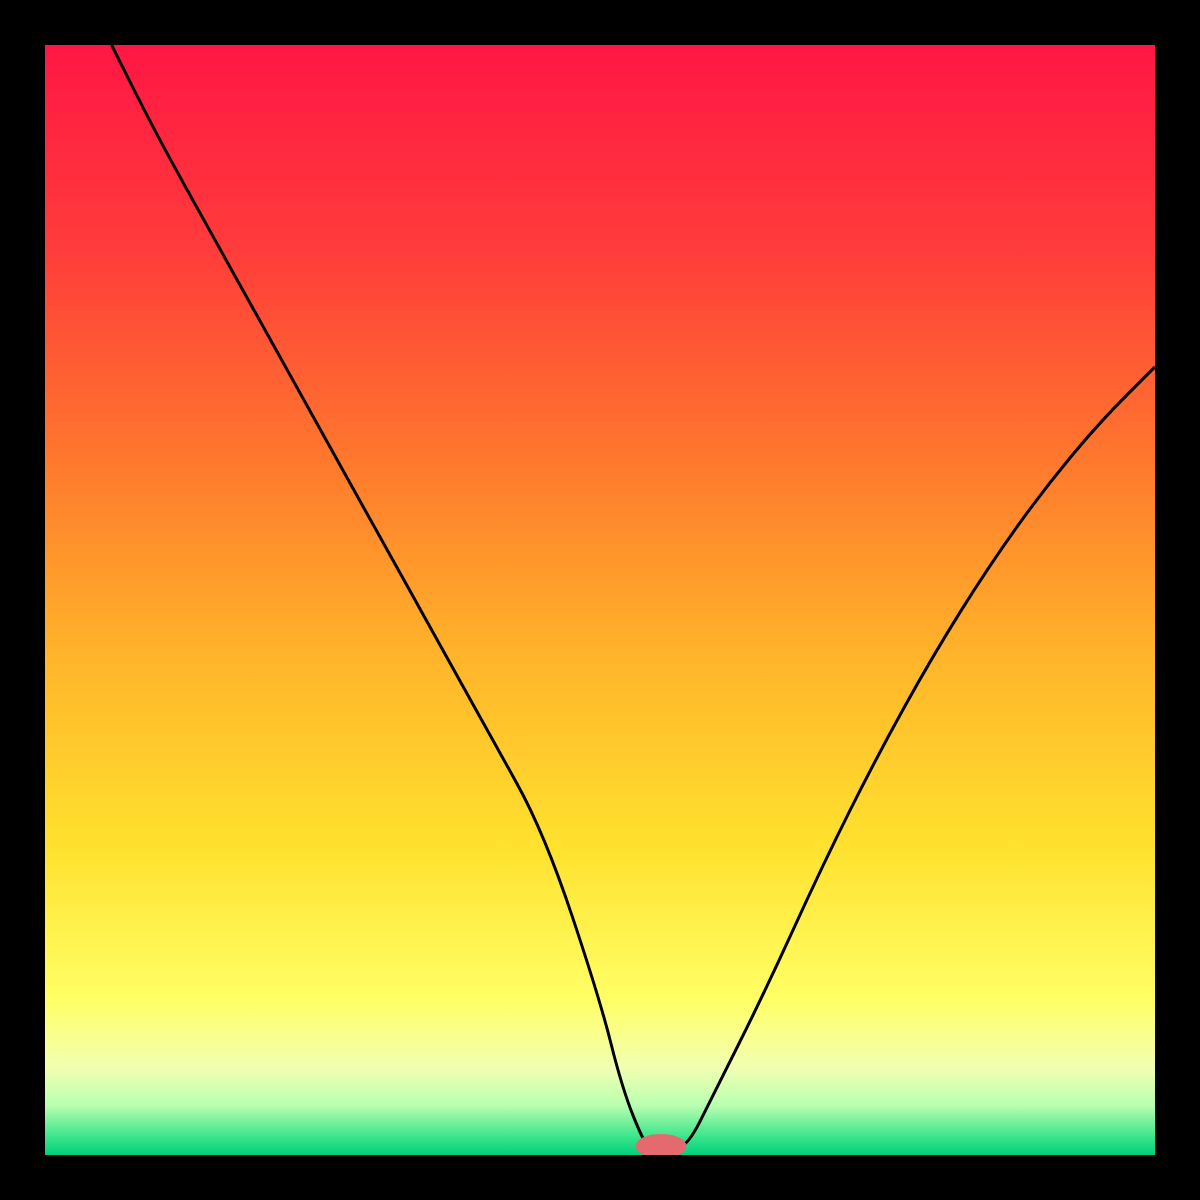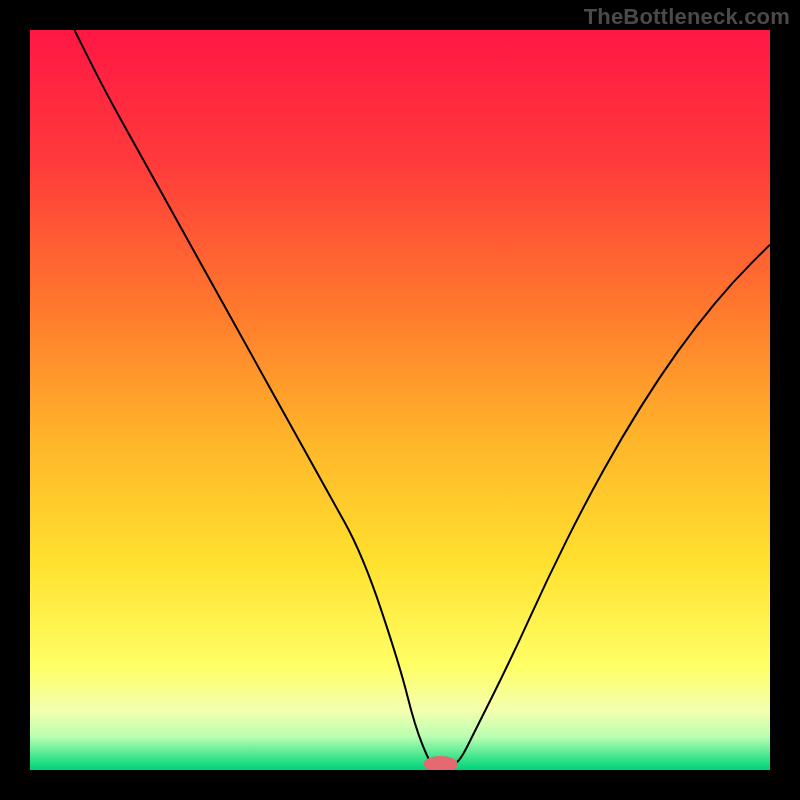--- a/index.html
+++ b/index.html
@@ -33,21 +33,20 @@
     font-size: 22px;
     font-weight: 600;
     letter-spacing: 0.2px;
     user-select: none;
   }
 </style>
 </head>
 <body>
 
 <div class="outer">
-  <div class="watermark">TheBottleneck.com</div>
 
   <svg class="plot" viewBox="0 0 100 100" preserveAspectRatio="none">
     <defs>
       <linearGradient id="heat" x1="0" y1="0" x2="0" y2="1">
           <stop offset="0%" stop-color="#ff1744"></stop>
           <stop offset="18%" stop-color="#ff3b3b"></stop>
           <stop offset="38%" stop-color="#ff7a2d"></stop>
           <stop offset="55.00000000000001%" stop-color="#ffb42a"></stop>
           <stop offset="72%" stop-color="#ffe12e"></stop>
           <stop offset="86%" stop-color="#ffff66"></stop>

